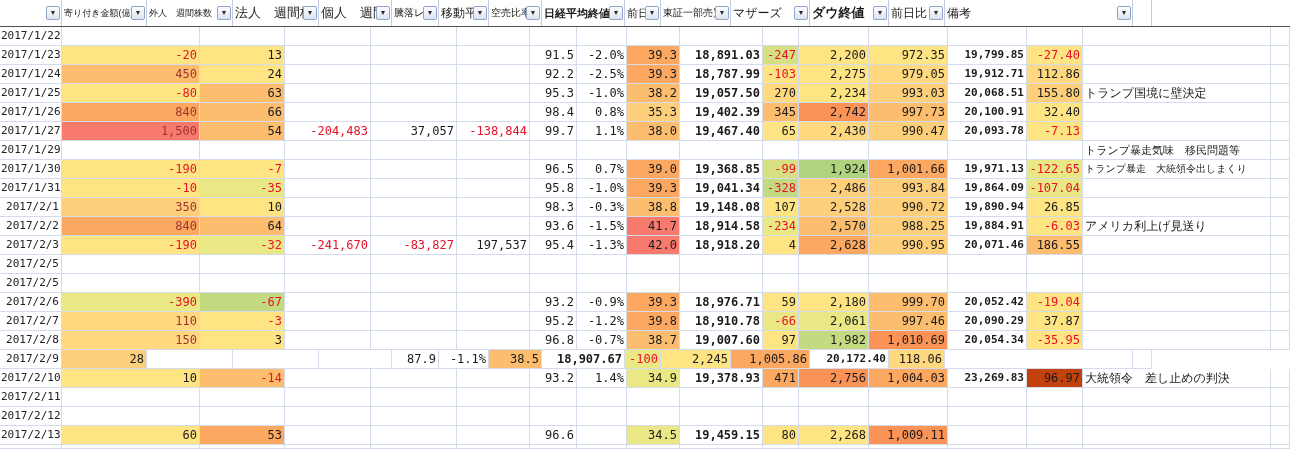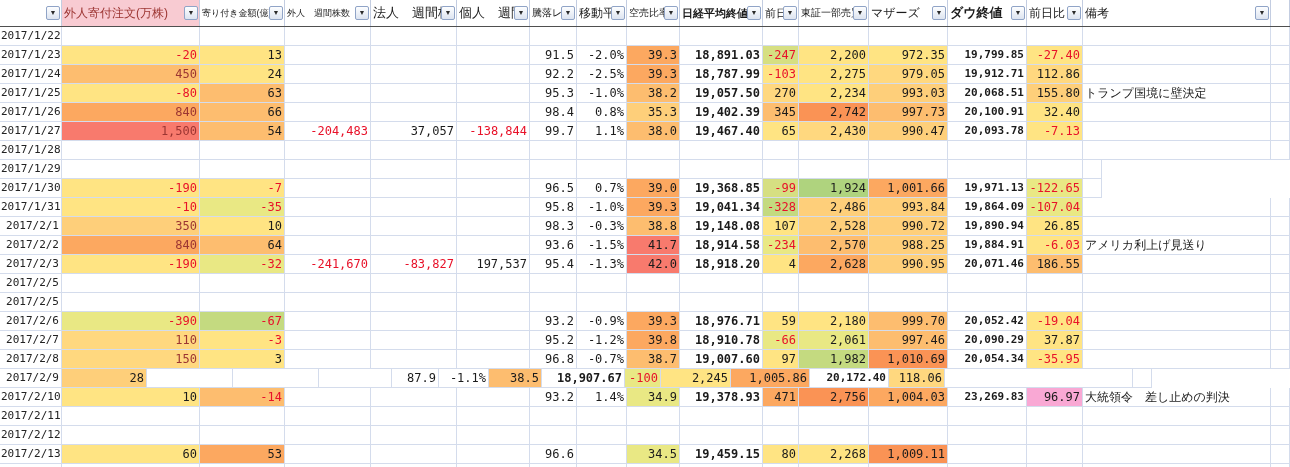--- a/index.html
+++ b/index.html
@@ -38,24 +38,20 @@
 </style>
 </head>
 <body>
 
 <div class="sheet">
     <div class="row header">
       <div class="cell h12" style="width: 62px;">
         <span class="hlabel"></span>
         <span class="fbtn">▼</span>
       </div>
-      <div class="cell hpink h12" style="width: 138px;">
-        <span class="hlabel">外人寄付注文(万株)</span>
-        <span class="fbtn">▼</span>
-      </div>
       <div class="cell h9" style="width: 85px;">
         <span class="hlabel">寄り付き金額(億)</span>
         <span class="fbtn">▼</span>
       </div>
       <div class="cell h9" style="width: 86px;">
         <span class="hlabel">外人　週間株数</span>
         <span class="fbtn">▼</span>
       </div>
       <div class="cell h13" style="width: 86px;">
         <span class="hlabel">法人　週間株数</span>
@@ -217,72 +213,55 @@
       <div class="cell num nk" style="width: 83px;">19,467.40</div>
       <div class="cell num" style="width: 36px; background: rgb(255, 228, 131);">65</div>
       <div class="cell num" style="width: 70px; background: rgb(255, 216, 127);">2,430</div>
       <div class="cell num" style="width: 79px; background: rgb(254, 207, 122);">990.47</div>
       <div class="cell num dowc" style="width: 79px;">20,093.78</div>
       <div class="cell num neg" style="width: 56px; background: rgb(255, 228, 131);">-7.13</div>
       <div class="cell biko" style="width: 188px;"></div>
       <div class="cell " style="width: 19px;"></div>
     </div>
     <div class="row data">
-      <div class="cell date" style="width: 62px;">2017/1/28</div>
-      <div class="cell num" style="width: 138px;"></div>
-      <div class="cell num" style="width: 85px;"></div>
-      <div class="cell num" style="width: 86px;"></div>
-      <div class="cell num" style="width: 86px;"></div>
-      <div class="cell num" style="width: 73px;"></div>
-      <div class="cell num" style="width: 47px;"></div>
-      <div class="cell num" style="width: 50px;"></div>
-      <div class="cell num" style="width: 53px;"></div>
-      <div class="cell num nk" style="width: 83px;"></div>
-      <div class="cell num" style="width: 36px;"></div>
-      <div class="cell num" style="width: 70px;"></div>
-      <div class="cell num" style="width: 79px;"></div>
-      <div class="cell num dowc" style="width: 79px;"></div>
-      <div class="cell num" style="width: 56px;"></div>
-      <div class="cell biko" style="width: 188px;"></div>
-      <div class="cell " style="width: 19px;"></div>
-    </div>
-    <div class="row data">
       <div class="cell date" style="width: 62px;">2017/1/29</div>
       <div class="cell num" style="width: 138px;"></div>
       <div class="cell num" style="width: 85px;"></div>
       <div class="cell num" style="width: 86px;"></div>
       <div class="cell num" style="width: 86px;"></div>
       <div class="cell num" style="width: 73px;"></div>
       <div class="cell num" style="width: 47px;"></div>
       <div class="cell num" style="width: 50px;"></div>
       <div class="cell num" style="width: 53px;"></div>
       <div class="cell num nk" style="width: 83px;"></div>
       <div class="cell num" style="width: 36px;"></div>
       <div class="cell num" style="width: 70px;"></div>
       <div class="cell num" style="width: 79px;"></div>
       <div class="cell num dowc" style="width: 79px;"></div>
       <div class="cell num" style="width: 56px;"></div>
+      <div class="cell biko med" style="width: 188px;">トランプ暴走気味　移民問題等</div>
       <div class="cell " style="width: 19px;"></div>
     </div>
     <div class="row data">
       <div class="cell date" style="width: 62px; text-align: center;">2017/1/30</div>
       <div class="cell num neg" style="width: 138px; background: rgb(255, 228, 131);">-190</div>
       <div class="cell num neg" style="width: 85px; background: rgb(255, 228, 131);">-7</div>
       <div class="cell num" style="width: 86px;"></div>
       <div class="cell num" style="width: 86px;"></div>
       <div class="cell num" style="width: 73px;"></div>
       <div class="cell num" style="width: 47px;">96.5</div>
       <div class="cell num" style="width: 50px;">0.7%</div>
       <div class="cell num" style="width: 53px; background: rgb(252, 168, 96);">39.0</div>
       <div class="cell num nk" style="width: 83px;">19,368.85</div>
       <div class="cell num neg" style="width: 36px; background: rgb(214, 223, 130);">-99</div>
       <div class="cell num" style="width: 70px; background: rgb(175, 211, 126);">1,924</div>
       <div class="cell num" style="width: 79px; background: rgb(252, 168, 96);">1,001.66</div>
       <div class="cell num dowc" style="width: 79px;">19,971.13</div>
       <div class="cell num neg" style="width: 56px; background: rgb(233, 232, 132);">-122.65</div>
+      <div class="cell biko small" style="width: 188px;">トランプ暴走　大統領令出しまくり</div>
       <div class="cell " style="width: 19px;"></div>
     </div>
     <div class="row data">
       <div class="cell date" style="width: 62px;">2017/1/31</div>
       <div class="cell num neg" style="width: 138px; background: rgb(255, 228, 131);">-10</div>
       <div class="cell num neg" style="width: 85px; background: rgb(233, 232, 132);">-35</div>
       <div class="cell num" style="width: 86px;"></div>
       <div class="cell num" style="width: 86px;"></div>
       <div class="cell num" style="width: 73px;"></div>
       <div class="cell num" style="width: 47px;">95.8</div>
@@ -475,21 +454,21 @@
       <div class="cell num" style="width: 86px;"></div>
       <div class="cell num" style="width: 73px;"></div>
       <div class="cell num" style="width: 47px;">93.2</div>
       <div class="cell num" style="width: 50px;">1.4%</div>
       <div class="cell num" style="width: 53px; background: rgb(233, 232, 132);">34.9</div>
       <div class="cell num nk" style="width: 83px;">19,378.93</div>
       <div class="cell num" style="width: 36px; background: rgb(252, 168, 96);">471</div>
       <div class="cell num" style="width: 70px; background: rgb(250, 147, 85);">2,756</div>
       <div class="cell num" style="width: 79px; background: rgb(252, 168, 96);">1,004.03</div>
       <div class="cell num dowc" style="width: 79px;">23,269.83</div>
-      <div class="cell num" style="width: 56px; background: #f9a8d4;">96.97</div>
+      <div class="cell num" style="width: 56px; background: #c2410c;">96.97</div>
       <div class="cell biko" style="width: 188px;">大統領令　差し止めの判決</div>
       <div class="cell " style="width: 19px;"></div>
     </div>
     <div class="row data">
       <div class="cell date" style="width: 62px;">2017/2/11</div>
       <div class="cell num" style="width: 138px;"></div>
       <div class="cell num" style="width: 85px;"></div>
       <div class="cell num" style="width: 86px;"></div>
       <div class="cell num" style="width: 86px;"></div>
       <div class="cell num" style="width: 73px;"></div>

